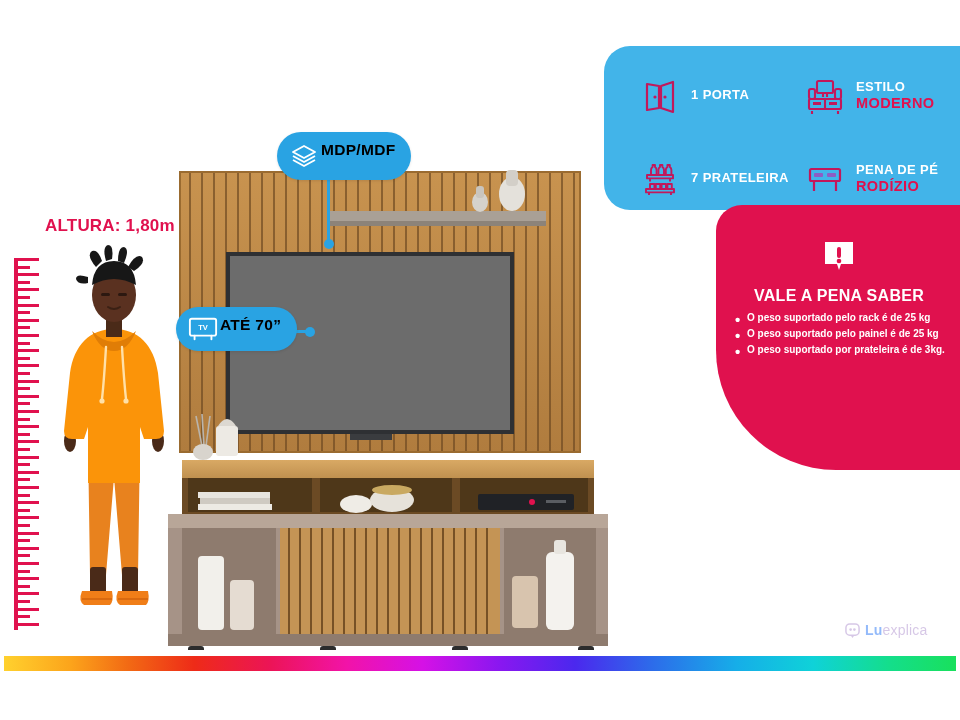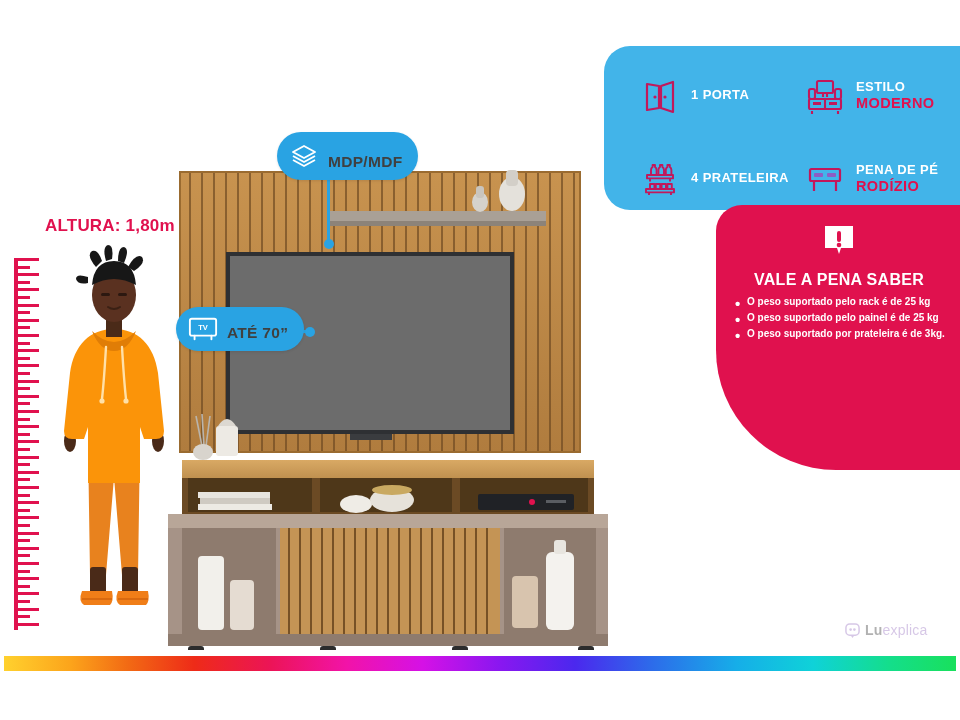--- a/index.html
+++ b/index.html
@@ -36,23 +36,23 @@
   .person { position: absolute; left: 52px; top: 245px; width: 124px; height: 390px; }
 
   
   .furniture { position: absolute; left: 160px; top: 160px; width: 470px; height: 490px; }
 
   
   .badge {
     position: absolute;
     background: #29A3E3;
     border-radius: 26px;
-    display: flex; align-items: flex-end; gap: 9px;
+    display: flex; align-items: flex-start; gap: 2px;
     padding: 9px 16px 9px 12px;
-    color: #404040; font-weight: bold;
+    color: #000000; font-weight: bold;
     box-shadow: 0 1px 3px rgba(0,0,0,.10);
   }
   .badge .btxt { font-size: 15.5px; letter-spacing: .3px; white-space: nowrap; }
   #badge-mdp { left: 277px; top: 132px; }
   #badge-tv  { left: 176px; top: 307px; }
 
   .leader-v {
     position: absolute; left: 327px; top: 172px;
     width: 3px; height: 72px; background: #29A3E3;
   }
@@ -91,21 +91,21 @@
   .feat .fl2 {
     color: #E0114E; font-weight: bold; font-size: 14.5px; letter-spacing: .4px;
     white-space: nowrap;
   }
 
   
   #warning-panel {
     position: absolute; left: 716px; top: 205px; width: 244px; height: 265px;
     background: #E0114E;
     border-radius: 26px 0 0 120px;
-    padding: 16px 14px 0 16px;
+    padding: 32px 14px 0 16px;
     text-align: center;
   }
   #warning-panel .warn-icon { margin: 2px auto 8px; width: 36px; height: 36px; }
   #warning-panel .warn-title {
     color: #fff; font-weight: bold; font-size: 16px; letter-spacing: .3px;
     margin-bottom: 7px;
   }
   #warning-panel ul { list-style: none; text-align: left; padding-left: 2px; }
   #warning-panel li {
     color: #fff; font-size: 10px; font-weight: bold;
@@ -118,21 +118,21 @@
   }
 
   
   #lu-logo {
     position: absolute; left: 845px; top: 622px;
     display: flex; align-items: center; gap: 5px;
     opacity: .55;
   }
   #lu-logo .lu-mark { width: 15px; height: 15px; }
   #lu-logo .lu-text { font-size: 14px; letter-spacing: .2px; }
-  #lu-logo .lu-b { color: #737373; font-weight: bold; }
+  #lu-logo .lu-b { color: #3b82f6; font-weight: bold; }
   #lu-logo .lu-n { color: #B69BD3; }
 
   
   #rainbow-bar {
     position: absolute; left: 4px; top: 656px; width: 952px; height: 15px;
     background: linear-gradient(to right,
       #FFD12E 0%, #FCA41B 7%, #F26A14 13%, #EE2B18 20%,
       #EC1457 28%, #F213A8 36%, #D511E6 44%, #8A17F0 52%,
       #4B28EE 60%, #2D6BEA 68%, #16AEE8 77%, #0FD2D8 85%,
       #14DE8B 93%, #19E05C 100%);
@@ -467,21 +467,21 @@
             <path d="M10 19.4 v3 M30 19.4 v3"></path>
             <rect x="10" y="25" width="4.4" height="5"></rect>
             <rect x="15.8" y="25" width="4.4" height="5"></rect>
             <rect x="21.6" y="25" width="4.4" height="5"></rect>
             <rect x="27.4" y="25" width="4.4" height="5"></rect>
             <rect x="6" y="30" width="28" height="3.4"></rect>
             <path d="M9 33.4 v2.6 M31 33.4 v2.6"></path>
           </g>
         </svg>
         <div class="ftext">
-          <div class="fl1">4 PRATELEIRA</div>
+          <div class="fl1">7 PRATELEIRA</div>
         </div>
       </div>
 
       <div class="feat">
         <svg class="ficon" viewBox="0 0 40 40">
           <g fill="none" stroke="#C2185B" stroke-width="2.2" stroke-linejoin="round">
             <rect x="5" y="10" width="30" height="12" rx="1.5"></rect>
             <path d="M9 22 v10 M31 22 v10"></path>
           </g>
           <rect x="9" y="14" width="9" height="4" rx="1" fill="#8E5CC4"></rect>

